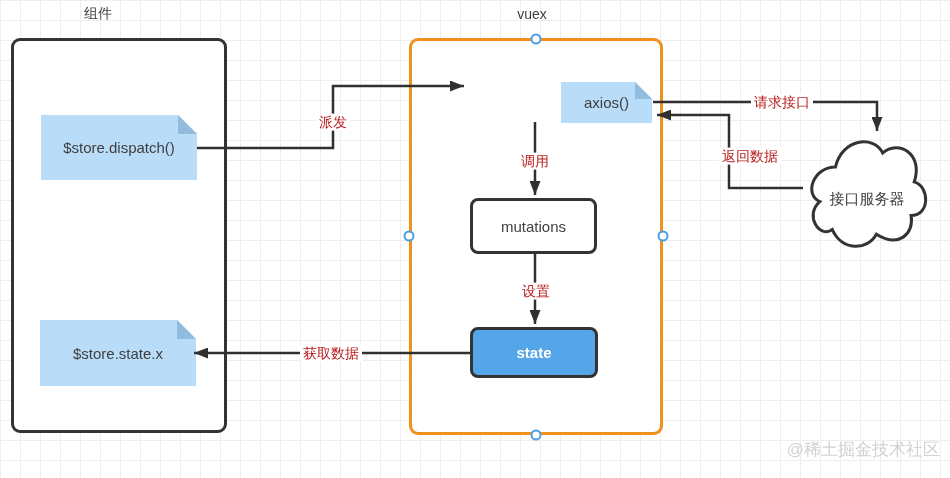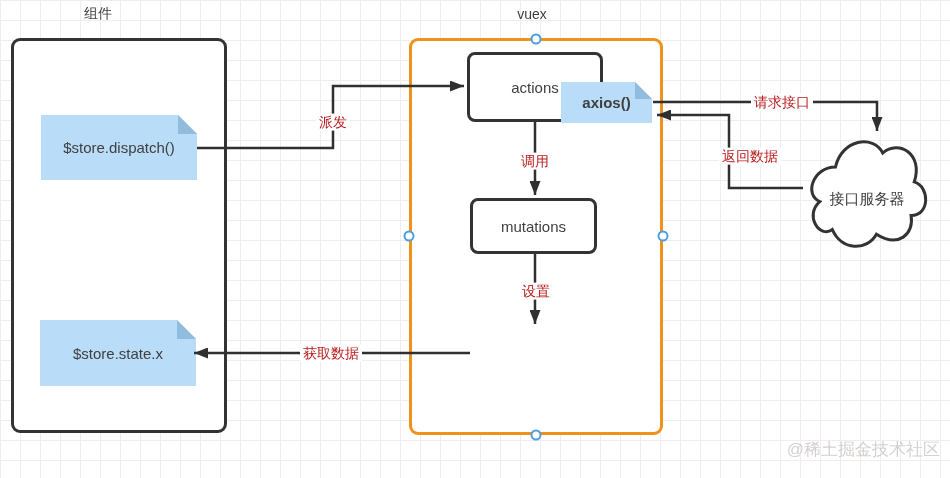--- a/index.html
+++ b/index.html
@@ -128,28 +128,28 @@
 
 <div class="canvas">
 
   <div class="group-label" style="left:98px; top:14px;">组件</div>
   <div class="group-label" style="left:532px; top:14px;">vuex</div>
 
   <div class="container-box component-container" style="left:11px; top:38px; width:216px; height:395px;"></div>
 
   <div class="container-box vuex-container" style="left:409px; top:38px; width:254px; height:397px;"></div>
 
-  <div class="proc-box" style="left:467px; top:52px; width:136px; height:70px;">
-    <span>actions</span>
-  </div>
 
   <div class="proc-box" style="left:470px; top:198px; width:127px; height:56px;">
     <span>mutations</span>
   </div>
 
+  <div class="proc-box state-box" style="left:470px; top:327px; width:128px; height:51px;">
+    <span>state</span>
+  </div>
 
   <div class="note" style="left:41px; top:115px; width:156px; height:65px;">
     <div class="body">
         <span>$store.dispatch()</span>
       </div>
     <div class="fold"></div>
   </div>
 
   <div class="note" style="left:40px; top:320px; width:156px; height:66px;">
     <div class="body">
@@ -174,21 +174,21 @@
       </marker>
     </defs>
     <path class="edge" d="M197,148 L333,148 L333,86 L464,86" marker-end="url(#ah)"></path>
     <path class="edge" d="M535,122 L535,195" marker-end="url(#ah)"></path>
     <path class="edge" d="M535,254 L535,324" marker-end="url(#ah)"></path>
     <path class="edge" d="M470,353 L194,353" marker-end="url(#ah)"></path>
     <path class="edge" d="M653,102 L877,102 L877,131" marker-end="url(#ah)"></path>
     <path class="edge" d="M803,188 L729,188 L729,115 L657,115" marker-end="url(#ah)"></path>
   </svg>
 
-  <div class="note" style="left:561px; top:82px; width:91px; height:41px;font-weight:bold;">
+  <div class="note" style="left:561px; top:82px; width:91px; height:41px;">
     <div class="body" style="font-size:15px; clip-path: polygon(0 0, calc(100% - 17px) 0, 100% 17px, 100% 100%, 0 100%);">
       <span>axios()</span>
     </div>
     <div class="fold" style="width:17px; height:17px;"></div>
   </div>
 
   <div class="edge-label" style="left:333px; top:122px;">派发</div>
   <div class="edge-label" style="left:535px; top:161px;">调用</div>
   <div class="edge-label" style="left:536px; top:291px;">设置</div>
   <div class="edge-label" style="left:331px; top:353px;">获取数据</div>

